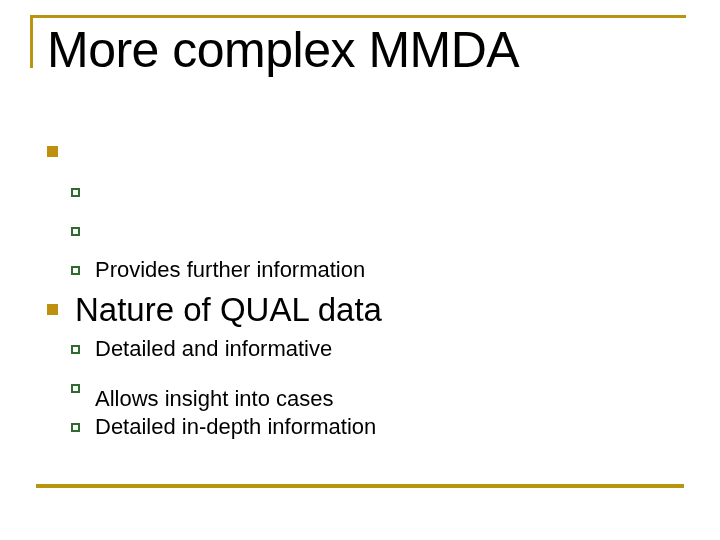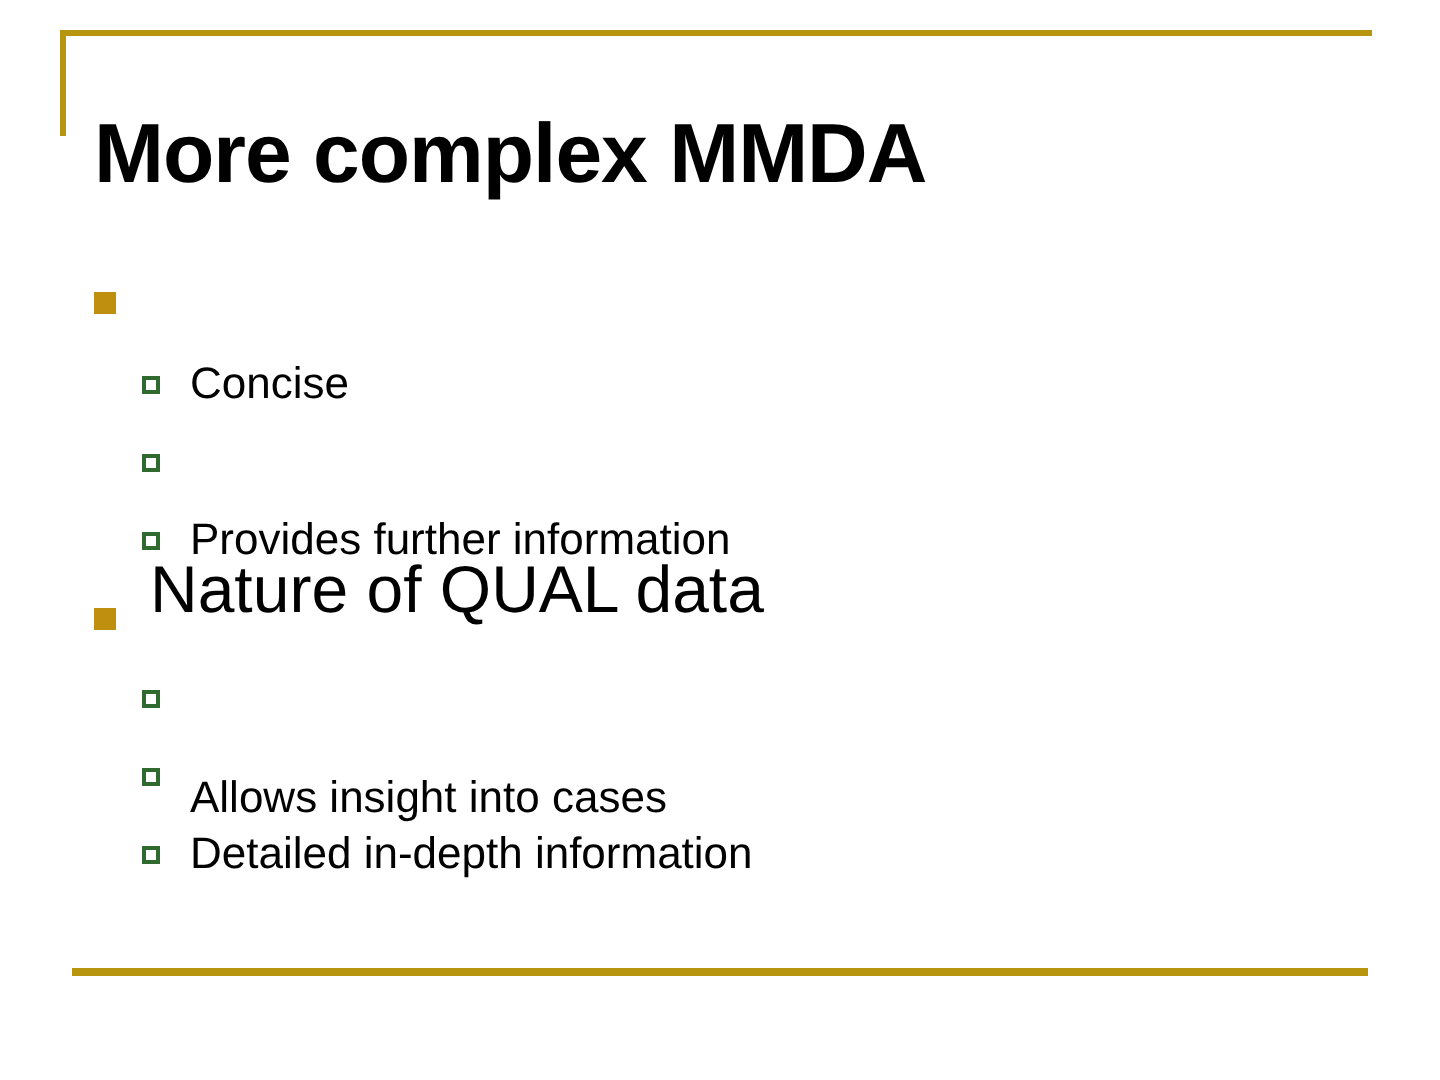--- a/index.html
+++ b/index.html
@@ -21,26 +21,25 @@
     color: var(--text-color);
   }
   .rule { position: absolute; background: var(--accent-gold); }
   .rule-top-h { left: 30px; top: 15px; width: 656px; height: 3px; }
   .rule-title-v { left: 30px; top: 15px; width: 3px; height: 53px; }
   .rule-bottom { left: 36px; top: 484px; width: 648px; height: 4px; }
   .title {
     position: absolute;
     left: 47px;
     top: 28px;
-    font-size: 42px;
+    font-size: 50px;
     line-height: 44px;
-    font-weight: bold;
+    font-weight: normal;
     letter-spacing: -0.5px;
     white-space: nowrap;
-    margin-top: 27px;
   }
   .h1-text {
     position: absolute;
     left: 75px;
     font-size: 33px;
     line-height: 35px;
     white-space: nowrap;
   }
   .l1-bullet {
     position: absolute;
@@ -71,31 +70,31 @@
 <div class="slide">
 
   <div class="rule rule-top-h"></div>
   <div class="rule rule-title-v"></div>
 
   <h1 class="title">More complex MMDA</h1>
 
   <span class="l1-bullet" style="top:146px"></span>
 
   <span class="l2-bullet" style="top:188px"></span>
-  <div class="li-text" style="top:179px">Concise</div>
 
   <span class="l2-bullet" style="top:227px"></span>
 
   <span class="l2-bullet" style="top:266px"></span>
   <div class="li-text" style="top:257px">Provides further information</div>
 
   <span class="l1-bullet" style="top:304px"></span>
-  <div class="h1-text" style="top:277px">Nature of QUAL data</div>
+  <div class="h1-text" style="top:292px">Nature of QUAL data</div>
 
   <span class="l2-bullet" style="top:345px"></span>
+  <div class="li-text" style="top:336px">Detailed and informative</div>
 
   <span class="l2-bullet" style="top:384px"></span>
   <div class="li-text" style="top:386px">Allows insight into cases</div>
 
   <span class="l2-bullet" style="top:423px"></span>
   <div class="li-text" style="top:414px">Detailed in-depth information</div>
 
   <div class="rule rule-bottom"></div>
 
 </div>

